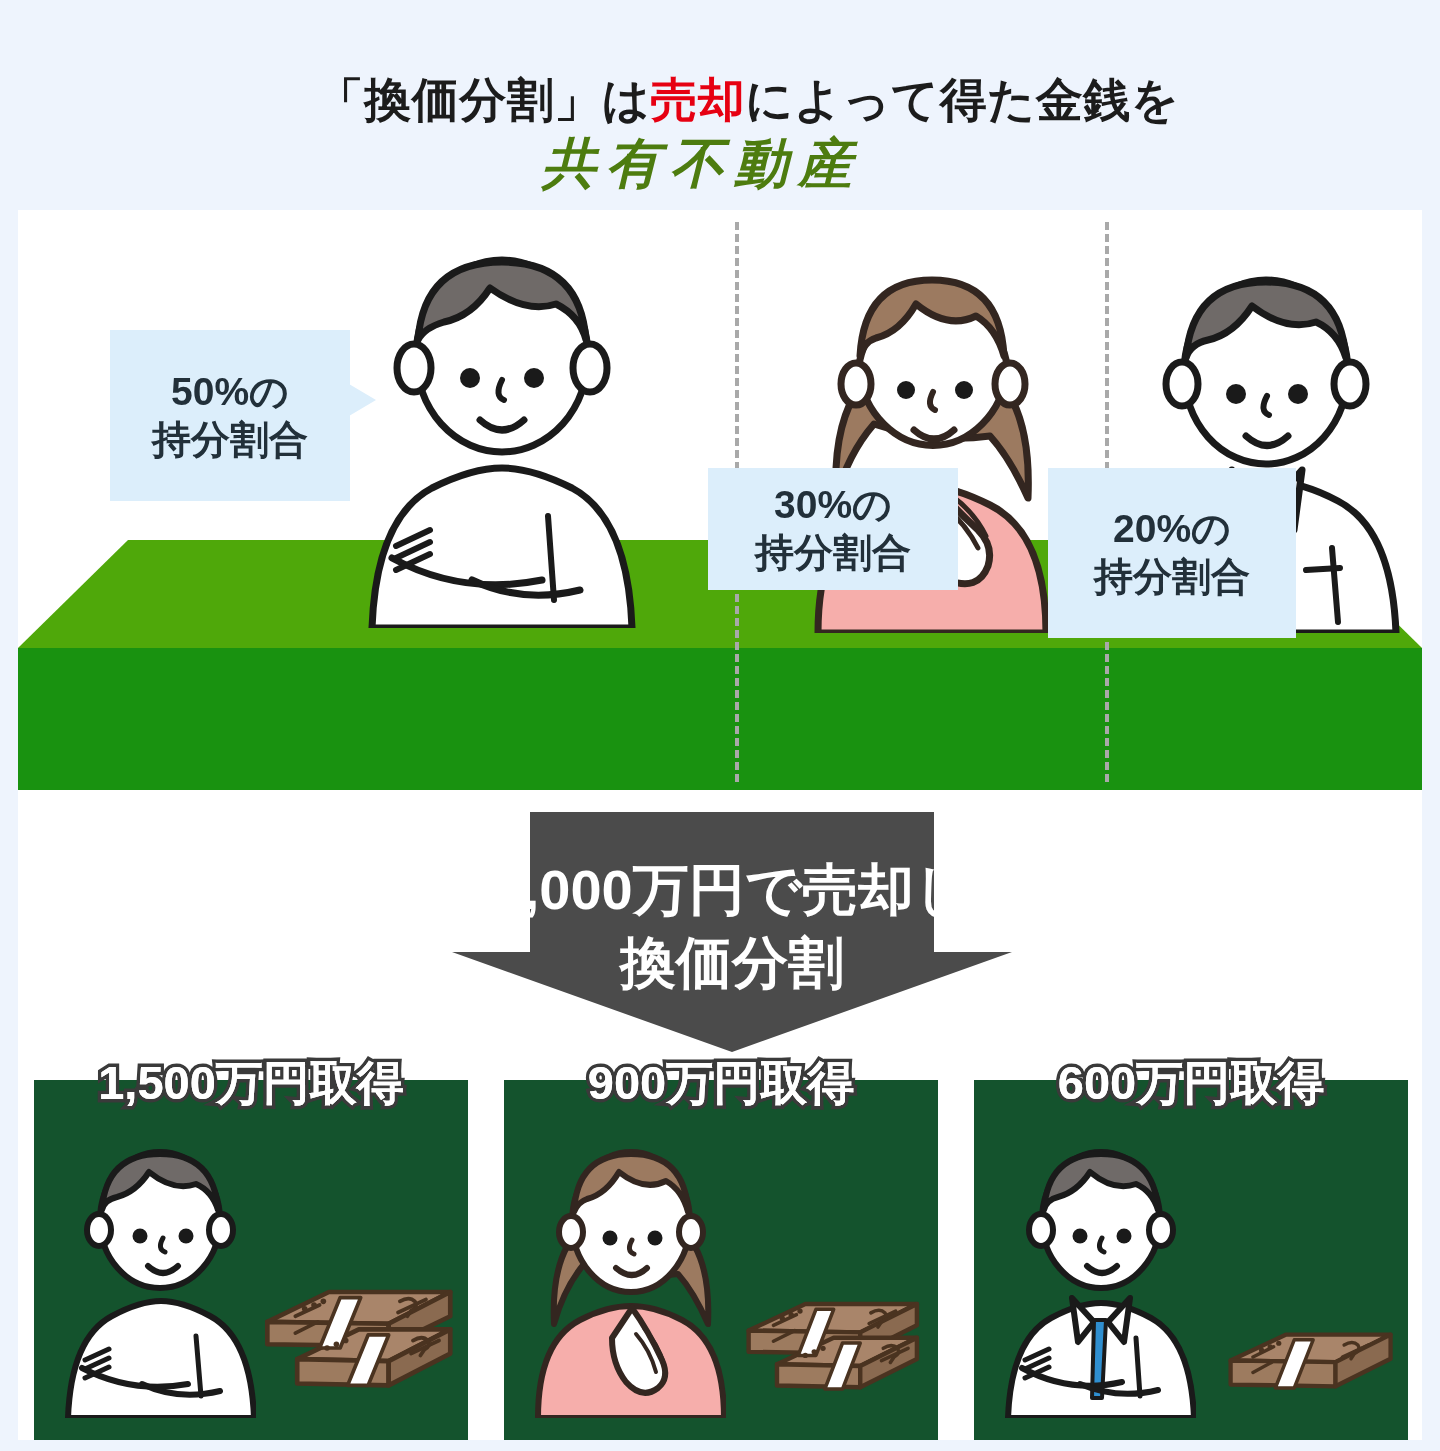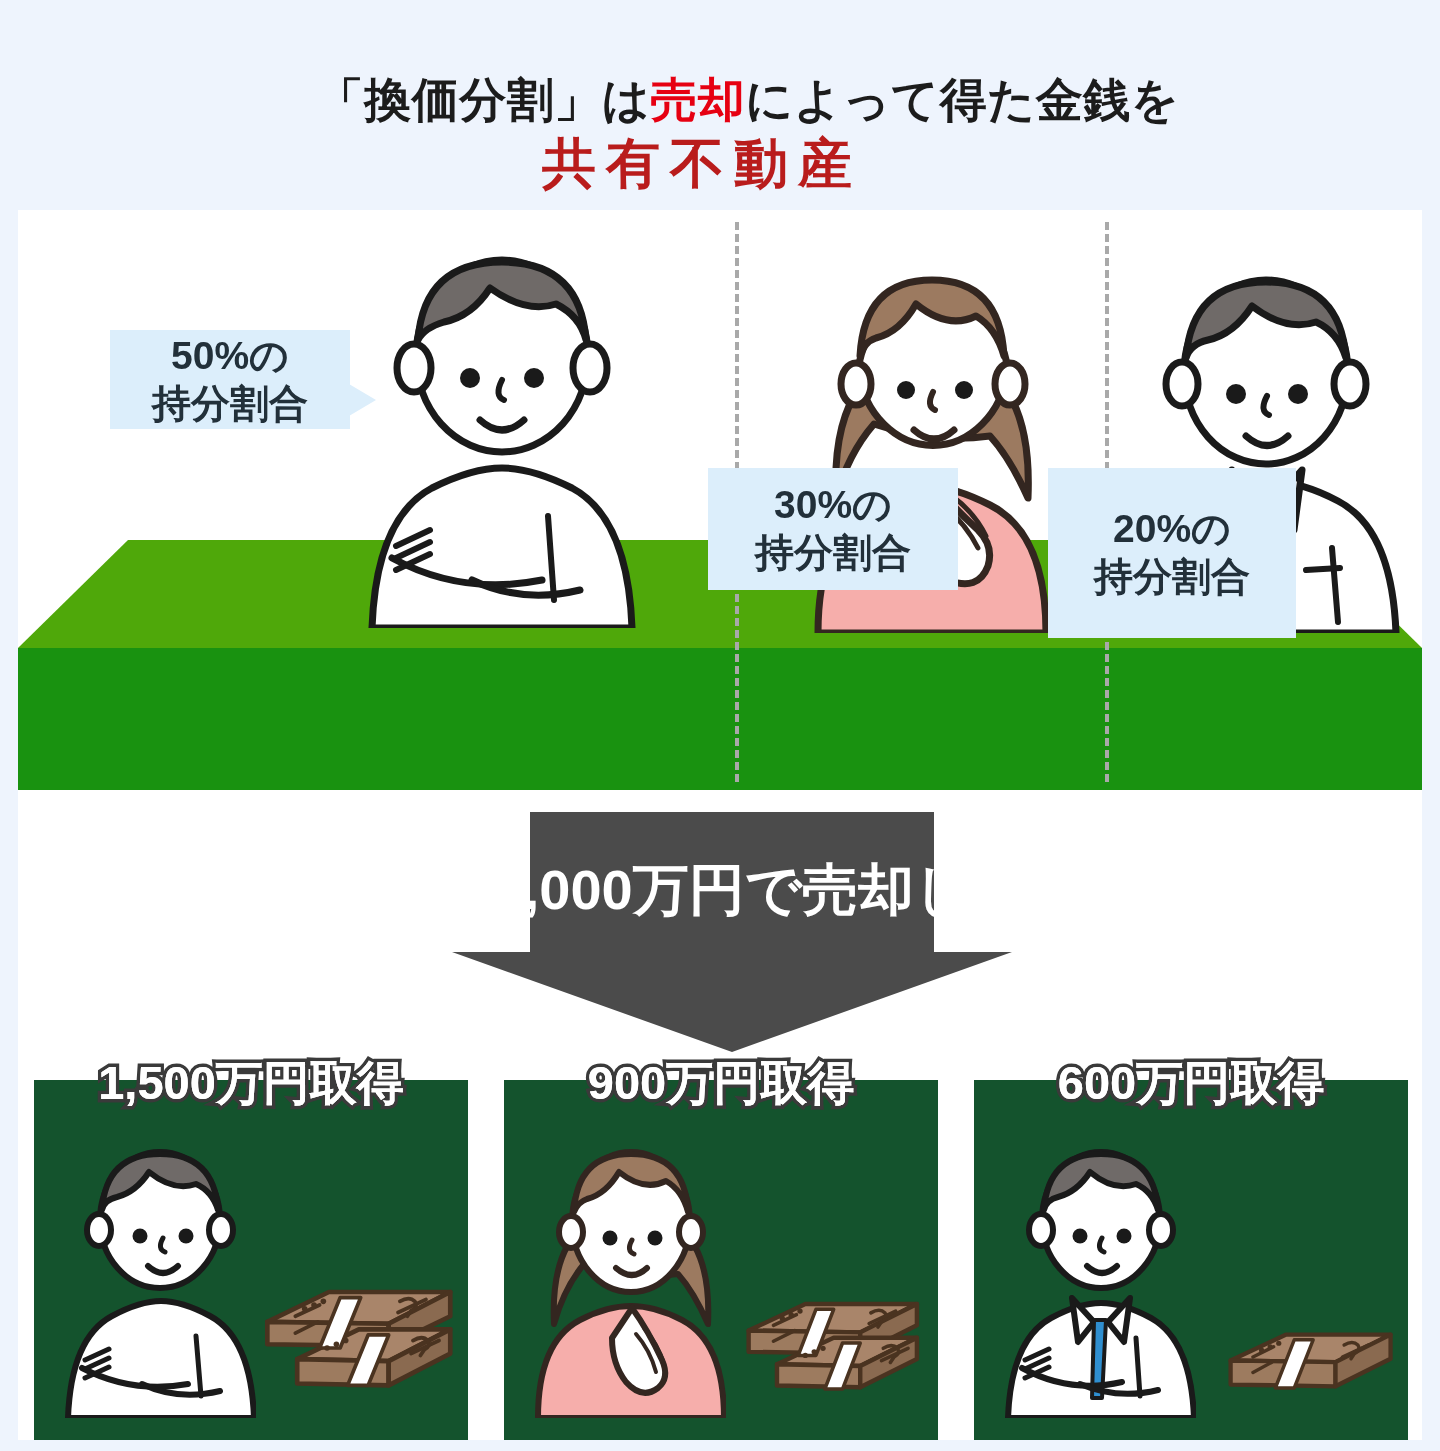--- a/index.html
+++ b/index.html
@@ -36,38 +36,38 @@
     z-index:6;
   }
   .divider.d1{left:735px;top:222px;height:560px;}
   .divider.d2{left:1105px;top:222px;height:560px;}
 
   
   .slab{position:absolute;left:18px;top:540px;width:1404px;height:250px;z-index:4;}
   .slab svg{display:block;}
   .slab-label{
     position:absolute;left:0;top:128px;width:1404px;
-    text-align:center;color:#b91c1c;font-size:54px;font-weight:bold;
-    letter-spacing:10px;z-index:5;
+    text-align:center;color:#4d7c0f;font-size:54px;font-weight:bold;
+    letter-spacing:10px;z-index:5;font-style:italic;
   }
 
   
   .person{position:absolute;z-index:5;}
   .person.p1{left:352px;top:228px;width:300px;height:400px;}
   .person.p2{left:800px;top:248px;width:265px;height:385px;}
   .person.p3{left:1120px;top:248px;width:290px;height:385px;}
 
   
   .bubble{
     position:absolute;background:#dceefb;z-index:7;
     display:flex;flex-direction:column;align-items:center;justify-content:center;
     color:#22303a;font-weight:bold;line-height:1.22;
   }
   .bubble span{display:block;white-space:nowrap;}
-  .bubble.b1{left:110px;top:330px;width:240px;height:99px;font-size:39px;}
+  .bubble.b1{left:110px;top:330px;width:240px;height:171px;font-size:39px;}
   .bubble.b1:after{
     content:"";position:absolute;right:-26px;top:54px;
     border-top:16px solid transparent;border-bottom:16px solid transparent;
     border-left:27px solid #dceefb;
   }
   .bubble.b2{left:708px;top:468px;width:250px;height:122px;font-size:39px;}
   .bubble.b3{left:1048px;top:468px;width:248px;height:170px;font-size:39px;}
 
   
   .arrow-wrap{position:absolute;left:452px;top:812px;width:560px;height:240px;z-index:6;}
@@ -189,20 +189,21 @@
   <span>20%の</span>
   <span>持分割合</span>
 </div>
 
 <div class="arrow-wrap">
   <svg viewBox="0 0 560 240" width="560" height="240">
     <polygon points="78,0 482,0 482,140 560,140 280,240 0,140 78,140" fill="#4b4b4b"></polygon>
   </svg>
   <div class="arrow-text">
     <span>3,000万円で売却し</span>
+    <span>換価分割</span>
   </div>
 </div>
 
 <div class="panels">
 
   <div class="panel pa">
     <div class="panel-label">1,500万円取得</div>
     <div class="panel-label-top">1,500万円取得</div>
     <div class="panel-fig">
       <svg viewBox="0 0 200 290" width="200" height="290">

